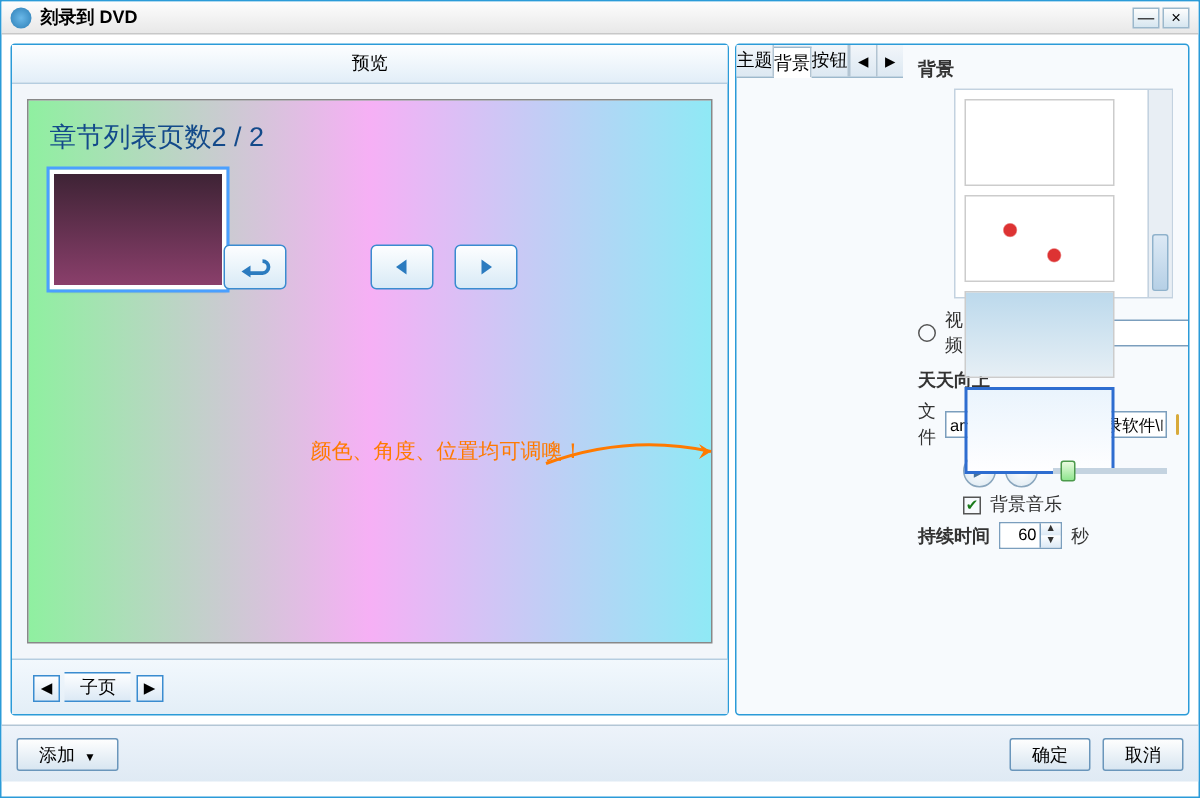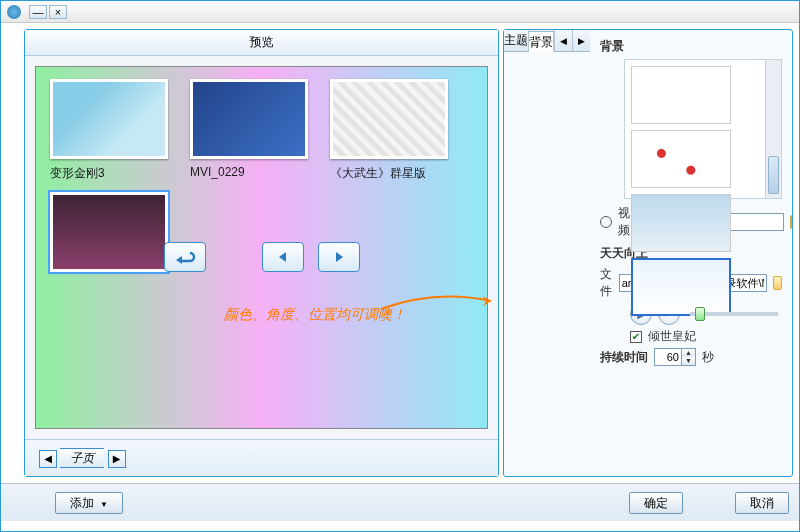--- a/index.html
+++ b/index.html
@@ -2,35 +2,35 @@
 <html><head>
 <meta charset="utf-8">
 <style>
   * { box-sizing: border-box; margin: 0; padding: 0; font-family: Tahoma, "Microsoft YaHei", Arial, sans-serif; font-size: 12px; }
   body { width: 800px; height: 532px; background: #fff; overflow: hidden; border: 1px solid #2b9bd8; }
   .titlebar { height: 22px; background: linear-gradient(#fdfdfd,#e8e8e8); display:flex; align-items:center; padding:0 6px; border-bottom:1px solid #c8c8c8;}
   .titlebar .icon { width:14px; height:14px; border-radius:50%; background: radial-gradient(#6ab8e8,#2b7db5); margin-right:6px; }
   .titlebar .title { flex:1; font-weight: bold; font-size:12px; }
   .titlebar .winbtn { width:18px; height:14px; margin-left:2px; text-align:center; line-height:12px; border:1px solid #9bb8cc; background:linear-gradient(#fdfdfd,#d6e6f0); cursor:pointer; font-size:11px;}
   .content { display:flex; height: 460px;}
-  .previewPane { width: 485px; border:1px solid #2b9bd8; margin:6px 0 6px 23px; border-radius:3px; background:#f2f6fa; display:flex; flex-direction:column;}
+  .previewPane { width: 485px; border:1px solid #2b9bd8; margin:6px 0 6px 6px; border-radius:3px; background:#f2f6fa; display:flex; flex-direction:column;}
   .previewHeader { text-align:center; padding:4px 0; background:linear-gradient(#fdfeff,#e2eef8); border-bottom:1px solid #b5cde0;}
   .dvdCanvas { margin:10px; flex:1; background: linear-gradient(90deg, #8ff0a0 0%, #f6b0f5 50%, #8fe9f5 100%); border:1px solid #888; position:relative; padding: 12px 14px;}
   .chapterTitle { color:#134a8a; font-size:18px; font-weight:500; margin-bottom:10px;}
   .thumbRow { display:flex; gap:22px; }
   .thumb { width:118px; }
   .thumb .img { height:80px; border:3px solid #fff; box-shadow:0 1px 2px rgba(0,0,0,.4); margin-bottom:6px; background:#888;}
   .thumb.sel .img { outline:2px solid #4aa0ff;}
   .thumb .cap { font-size:12px; color:#1a1a1a; }
-  .annotation { position:absolute; left:188px; top:239px; color:#ff7a00; font-size:14px; font-style:italic; }
+  .annotation { position:absolute; left:188px; top:225px; color:#ff7a00; font-size:14px; }
   .arrow { position:absolute; left:340px; top:222px; width:120px; height:30px; pointer-events:none;}
   .navRow { display:flex; justify-content:center; gap:14px; margin: -36px 0 0 0; position:relative;}
   .navbtn { width:42px; height:30px; border:1.5px solid #3a8cd0; border-radius:4px; background:linear-gradient(#fdfeff,#d8eaf6); display:flex; align-items:center; justify-content:center; color:#2b7bbf; cursor:pointer;}
   .prevBottom { padding: 8px 14px; display:flex; align-items:center; justify-content:space-between; border-top:1px solid #b5cde0; background:linear-gradient(#f2f8fd,#e3eef7);}
-  .tabbtn { display:inline-block; height:20px; line-height:18px; padding:0 10px; border:1px solid #3a8cd0; background:linear-gradient(#fdfeff,#dce9f5); cursor:pointer;font-style:italic;}
+  .tabbtn { display:inline-block; height:20px; line-height:18px; padding:0 10px; border:1px solid #3a8cd0; background:linear-gradient(#fdfeff,#dce9f5); cursor:pointer;}
   .tabbtn.active { background:#2f8fd8; color:#fff;}
   .arrowmini { width:18px; height:18px; border:1px solid #3a8cd0; display:inline-flex; align-items:center; justify-content:center; background:linear-gradient(#fdfeff,#dce9f5); cursor:pointer; font-size:10px;}
 
   .rightPane { flex:1; margin:6px 6px 6px 4px; border:1px solid #2b9bd8; border-radius:3px; background:#f7fafd; display:flex; position:relative;}
   .tabs { display:flex; height:22px; background:linear-gradient(#f2f6fa,#dce8f2); border-bottom:1px solid #9cb8cc;}
   .tab { flex:1; text-align:center; line-height:20px; border-right:1px solid #b2c4d2; cursor:pointer; font-size:12px;}
   .tab.active { background:#fff; border-bottom:1px solid #fff; position:relative; top:1px; border-top:1px solid #9cb8cc;}
   .tabscroll { width:18px; display:flex; align-items:center; justify-content:center; border-left:1px solid #b2c4d2; cursor:pointer; font-size:9px;}
   .panel { padding:8px 10px; font-size:12px; color:#333; overflow:hidden; flex:1;}
   .section-title { font-weight:bold; margin-bottom:4px;}
@@ -49,54 +49,42 @@
   .spinner { display:flex; border:1px solid #7b9ebd; height:18px;}
   .spinner input { border:none; width:26px; text-align:right; padding-right:2px; height:16px; background:#c5dcff;}
   .spinbtns { display:flex; flex-direction:column; width:14px; border-left:1px solid #7b9ebd;}
   .spinbtns div{ flex:1; font-size:7px; text-align:center; line-height:7px; cursor:pointer; background:linear-gradient(#fdfeff,#dce9f5);}
   .slider { flex:1; height:4px; background:#c4d3e0; position:relative; margin:0 4px;}
   .slider .knob { position:absolute; top:-5px; width:10px; height:14px; background:linear-gradient(#eafbe0,#8fe58f); border:1px solid #4c9a4c; border-radius:2px;}
   .browseIcon { width:16px; height:14px; background:linear-gradient(#fff3c0,#f6ce6a); border:1px solid #d8aa3a; border-radius:2px; cursor:pointer;}
   .roundbtn { width:22px; height:22px; border:1px solid #8aa6bd; border-radius:50%; background:radial-gradient(#fff,#d8e6f0); display:flex; align-items:center; justify-content:center; cursor:pointer; font-size:10px; color:#46719a;}
   .checkbox { width:12px; height:12px; border:1px solid #555; display:inline-flex; align-items:center; justify-content:center; font-size:10px; color:#1a7a1a; cursor:pointer;}
   .footer { height:38px; border-top:1px solid #b3c6d5; background:linear-gradient(#edf3fa,#dfeaf4); display:flex; align-items:center; padding:0 10px; gap:8px;}
-  .btn { height:22px; padding:0 14px; border:1px solid #6a96bb; background:linear-gradient(#fefefe,#d8e6f1); border-radius:2px; cursor:pointer; line-height:20px;margin-left:44px;}
+  .btn { height:22px; padding:0 14px; border:1px solid #6a96bb; background:linear-gradient(#fefefe,#d8e6f1); border-radius:2px; cursor:pointer; line-height:20px;}
   .btn .dd { margin-left:6px; font-size:8px;}
   .thumb .img.v1 { background: linear-gradient(135deg,#88cde7 30%,#c7e9f5 70%);}
   .thumb .img.v2 { background: linear-gradient(135deg,#23448a,#3b6fc5);}
   .thumb .img.v3 { background: repeating-linear-gradient(45deg,#f5f5f5 0 5px,#e3e3e3 5px 10px);}
   .thumb .img.v4 { background: linear-gradient(180deg,#3e2335,#8a3f6b);}
 </style>
 </head>
 <body>
 
 <div class="titlebar">
   <div class="icon"></div>
+  <div class="title">刻录到 DVD</div>
   <div class="winbtn">—</div>
   <div class="winbtn">×</div>
 </div>
 
 <div class="content">
   <div class="previewPane">
     <div class="previewHeader">预览</div>
     <div class="dvdCanvas">
-      <div class="thumbRow">
-        <div class="thumb">
-          <div class="img v1"></div>
-          <div class="cap">变形金刚3</div>
-        </div>
-        <div class="thumb">
-          <div class="img v2"></div>
-          <div class="cap">MVI_0229</div>
-        </div>
-        <div class="thumb">
-          <div class="img v3"></div>
-          <div class="cap">《大武生》群星版</div>
-        </div>
-      </div>
+      <div class="chapterTitle">章节列表页数2 / 2</div>
       <div class="thumbRow" style="margin-top:10px;">
         <div class="thumb sel">
           <div class="img v4"></div>
         </div>
       </div>
       <div class="annotation">颜色、角度、位置均可调噢！</div>
       <svg class="arrow">
           <path d="M5 20 Q 60 0 115 12" stroke="#ff7a00" stroke-width="2" fill="none"></path>
           <path d="M115 12 l-8 -5 l3 5 l-3 5 z" fill="#ff7a00"></path>
         </svg>
@@ -126,20 +114,21 @@
         <span class="tabbtn" style="border-left:none;border-right:none;">子页</span>
         <span class="arrowmini">▶</span>
       </div>
     </div>
   </div>
 
   <div class="rightPane">
     <div class="tabs">
       <div class="tab">主题</div>
       <div class="tab active">背景</div>
+      <div class="tab">按钮</div>
       <div class="tabscroll">◀</div>
       <div class="tabscroll">▶</div>
     </div>
     <div class="panel">
       <div class="section-title">背景</div>
       <div class="gallery">
         <div class="gi" style="background:#fff;"></div>
         <div class="gi" style="background:radial-gradient(circle at 30% 40%, #d33 4px, transparent 5px), radial-gradient(circle at 60% 70%, #d33 4px, transparent 5px), #fff;"></div>
         <div class="gi" style="background:linear-gradient(#bcd9ec,#e6eff5);"></div>
         <div class="gi sel" style="background:linear-gradient(#eaf4fd,#fefeff);"></div>
@@ -164,21 +153,21 @@
       </div>
       <div class="row" style="padding-left:30px;">
         <span class="roundbtn">▶</span>
         <span class="roundbtn">✂</span>
         <div class="slider" style="max-width:110px">
             <div class="knob" style="left:6%"></div>
           </div>
       </div>
       <div class="row" style="padding-left:30px;">
         <span class="checkbox">✔</span>
-        <span>倾世皇妃</span>
+        <span>背景音乐</span>
       </div>
       <div class="row">
         <span style="font-weight:bold">持续时间</span>
         <div class="spinner">
           <input type="text" style="background: rgb(255, 255, 255);" value="60">
           <div class="spinbtns">
               <div>▲</div>
               <div>▼</div>
             </div>
         </div>

